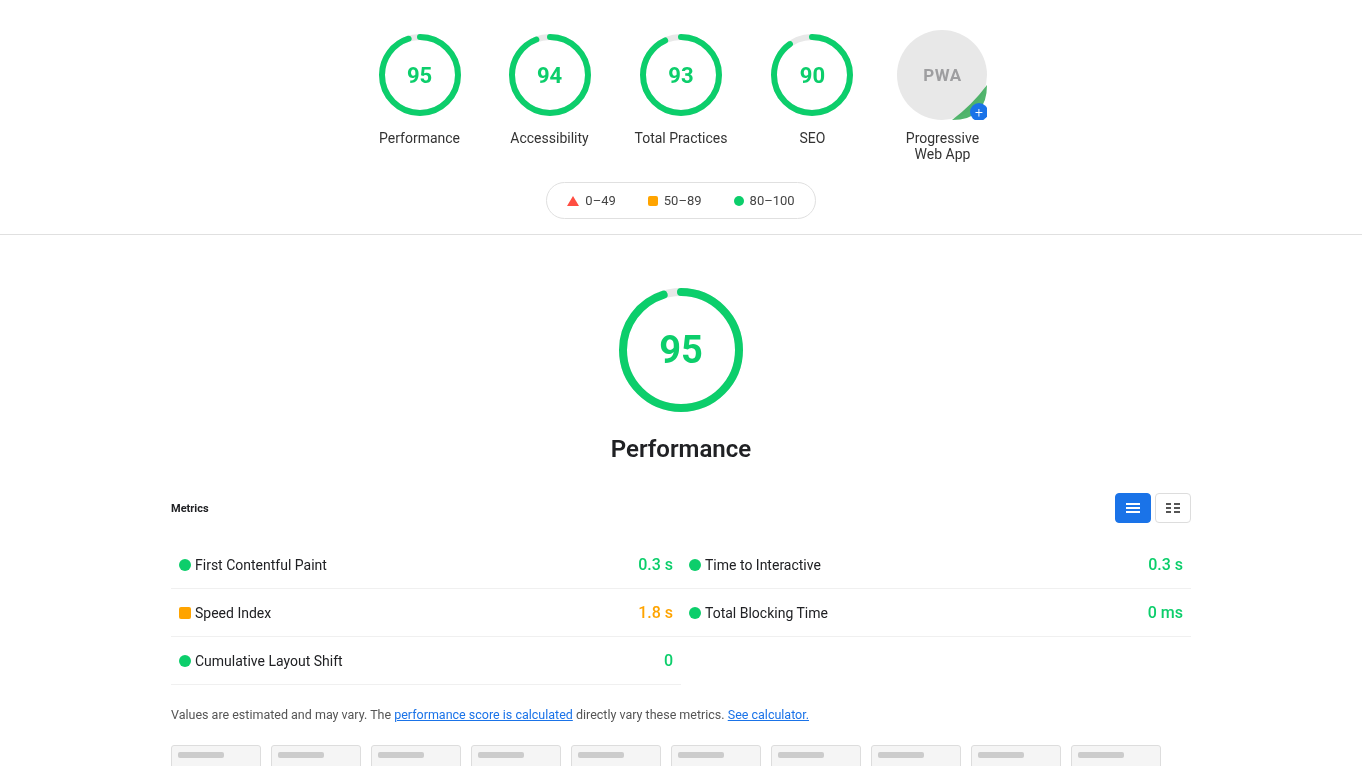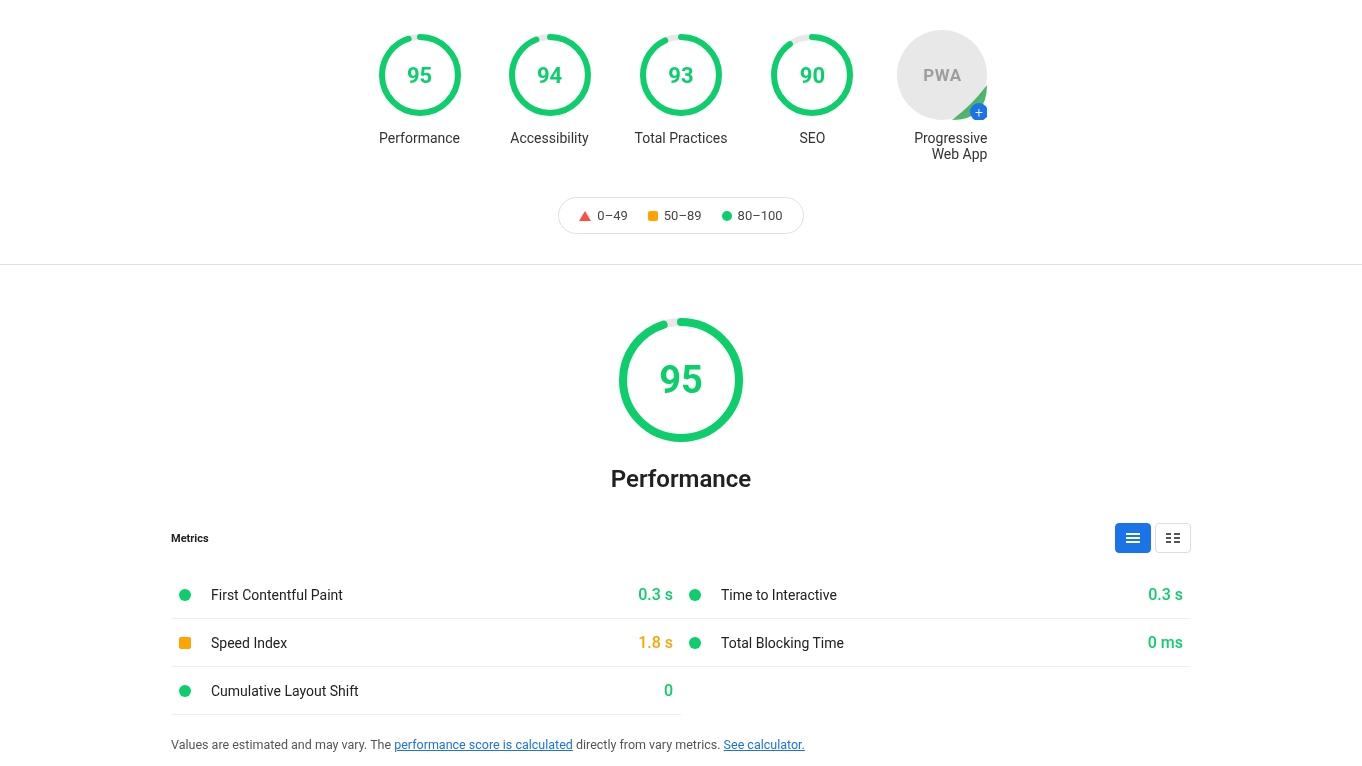--- a/index.html
+++ b/index.html
@@ -95,23 +95,23 @@
     .score-label {
       font-size: 14px;
       color: #333;
       text-align: center;
       font-weight: 400;
     }
 
     .legend-bar {
       display: flex;
       justify-content: center;
-      gap: 20px;
+      gap: 32px;
       padding: 10px 20px;
-      margin: 15px auto;
+      margin: 0 auto;
       border: 1px solid #e0e0e0;
       border-radius: 20px;
       width: fit-content;
       font-size: 13px;
       color: #444;
     }
 
     .legend-item {
       display: flex;
       align-items: center;
@@ -229,21 +229,21 @@
       display: grid;
       grid-template-columns: 1fr 1fr;
       gap: 0;
     }
 
     .metric-row {
       display: flex;
       align-items: center;
       padding: 14px 8px;
       border-bottom: 1px solid #f0f0f0;
-      gap: 20px;
+      gap: 4px;
     }
 
     .metric-dot {
       width: 12px;
       height: 12px;
       border-radius: 50%;
       flex-shrink: 0;
     }
 
     .metric-dot.green { background: #0cce6b; }
@@ -363,21 +363,21 @@
       <div class="pwa-inner">
         <span class="pwa-text">PWA</span>
       </div>
 
       <svg class="pwa-leaf" viewBox="0 0 35 35" xmlns="http://www.w3.org/2000/svg">
         <path d="M0 35 Q20 20 35 0 Q35 35 0 35Z" fill="#34a853" opacity="0.85"></path>
         <circle cx="27" cy="27" r="9" fill="#1a73e8"></circle>
         <text x="27" y="31.5" text-anchor="middle" fill="white" font-size="14" font-weight="300">+</text>
       </svg>
     </div>
-    <span class="score-label" style="max-width:90px;text-align:right;">Progressive Web App</span>
+    <span class="score-label" style="max-width:90px;">Progressive Web App</span>
   </div>
 </div>
 
 <div class="legend-container">
   <div class="legend-bar">
     <div class="legend-item">
       <div class="legend-triangle"></div>
       <span>0–49</span>
     </div>
     <div class="legend-item">
@@ -457,21 +457,21 @@
 
 
     <div class="metric-row">
       <div class="metric-dot green"></div>
       <span class="metric-name">Cumulative Layout Shift</span>
       <span class="metric-value green">0</span>
     </div>
   </div>
 
   <p class="footnote">
-    <span>Values are estimated and may vary. The </span><a href="#">performance score is calculated</a><span> directly from vary metrics. </span><a href="#">See calculator.</a>
+    <span>Values are estimated and may vary. The </span><a href="#">performance score is calculated</a><span> directly vary these metrics. </span><a href="#">See calculator.</a>
   </p>
 
   <div class="thumbnails-row">
     <div class="thumbnail">
       <div class="thumb-line short"></div>
 
     </div>
     <div class="thumbnail">
       <div class="thumb-line short"></div>
 

